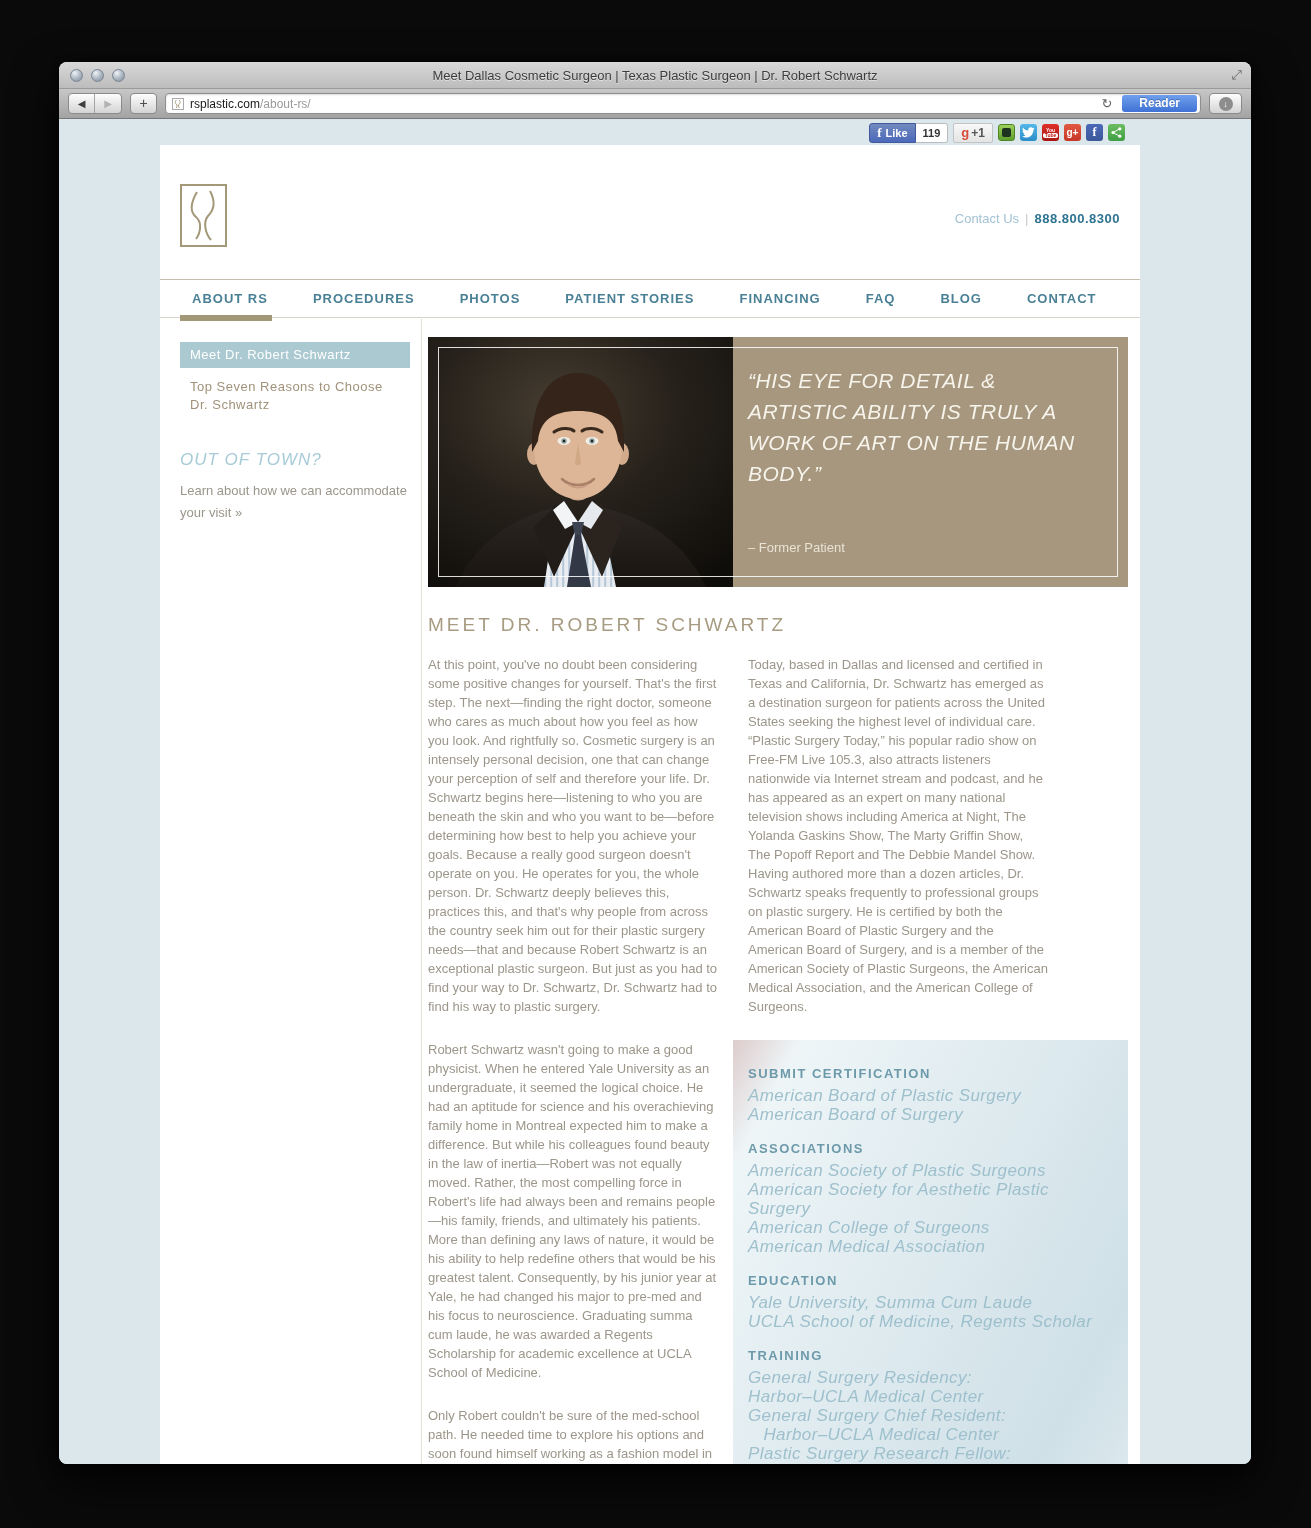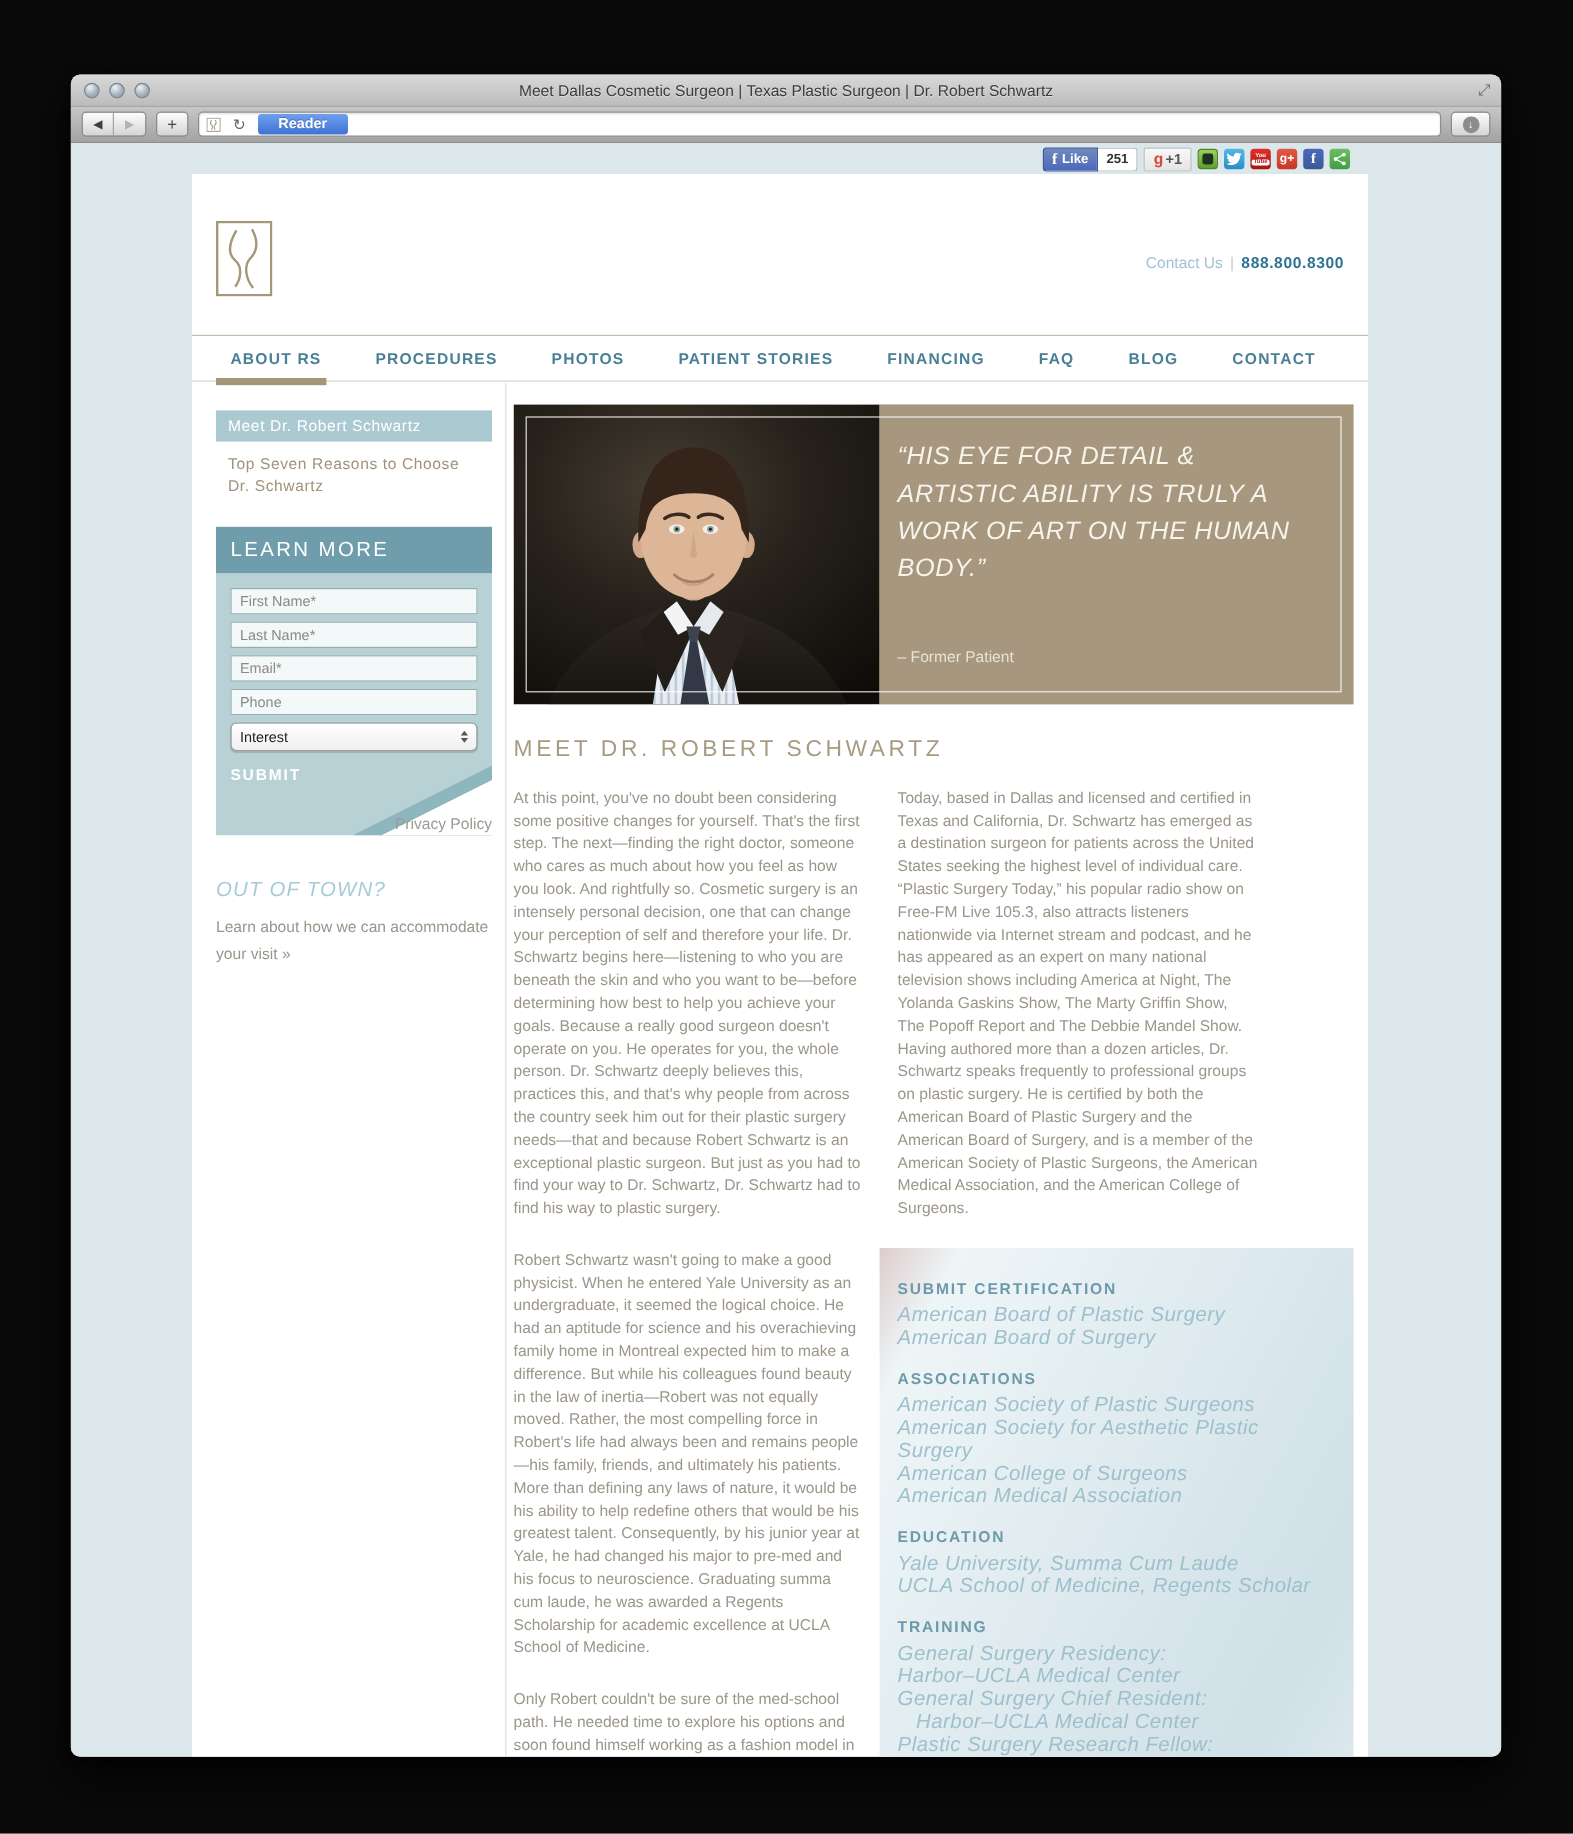--- a/index.html
+++ b/index.html
@@ -164,37 +164,38 @@
       <span class="back">◀</span>
       <span class="fwd">▶</span>
     </div>
     <div class="newtab">+</div>
     <div class="urlbar">
       <svg class="favicon" viewBox="0 0 12 12">
         <rect x="0.5" y="0.5" width="11" height="11" fill="#fff" stroke="#aaa"></rect>
         <path d="M4.2,2 C3,4 3,5 4.2,6 C5.4,7 5.2,9 4.2,10" stroke="#a39878" fill="none" stroke-width="0.9"></path>
         <path d="M7.4,2 C8.6,4 8.4,5 7.2,6 C6,7 6.4,9 7.4,10" stroke="#a39878" fill="none" stroke-width="0.9"></path>
       </svg>
+      <span class="urltext"><span class="domain">rsplastic.com</span><span class="path">/about-rs/</span></span>
       <span class="refresh">↻</span>
       <span class="reader-btn">Reader</span>
     </div>
     <div class="dl-btn">
       <span class="circ">↓</span>
     </div>
   </div>
 
   <div class="viewport">
 
     <div class="social-row">
       <div class="like-pill">
         <span class="like-blue">
             <span class="f">f</span>
             <span>Like</span>
           </span>
-        <span class="like-count">251</span>
+        <span class="like-count">119</span>
       </div>
       <div class="gplusone">
         <span class="g">g</span>
         <span class="p1">+1</span>
       </div>
       <div class="sicon green">
           <i></i>
         </div>
       <div class="sicon twitter">
         <svg width="13" height="11" viewBox="0 0 13 11">
@@ -241,40 +242,20 @@
         <a href="#">CONTACT</a>
         <div class="nav-underline"></div>
       </div>
 
       <div class="col-divider"></div>
 
       <div class="sidebar">
         <div class="side-link-active">Meet Dr. Robert Schwartz</div>
         <div class="side-link">Top Seven Reasons to Choose Dr. Schwartz</div>
 
-        <div class="learn-box">
-          <div class="learn-head">LEARN MORE</div>
-          <div class="learn-body">
-            <input type="text" placeholder="First Name*" style="">
-            <input type="text" placeholder="Last Name*" style="">
-            <input type="text" placeholder="Email*" style="">
-            <input type="text" placeholder="Phone" style="">
-            <div class="fake-select">
-              <span class="val">Interest</span>
-              <span class="stepper">
-                  <i class="up"></i>
-                  <i class="dn"></i>
-                </span>
-            </div>
-            <span class="submit-btn">SUBMIT</span>
-            <div class="fold-dark"></div>
-            <div class="fold-white"></div>
-            <span class="privacy">Privacy Policy</span>
-          </div>
-        </div>
 
         <div class="oot-head">OUT OF TOWN?</div>
         <div class="oot-text">Learn about how we can accommodate your visit »</div>
       </div>
 
       <div class="main">
 
         <div class="hero">
           <div class="hero-photo">
             <svg width="305" height="250" viewBox="0 0 305 250">

